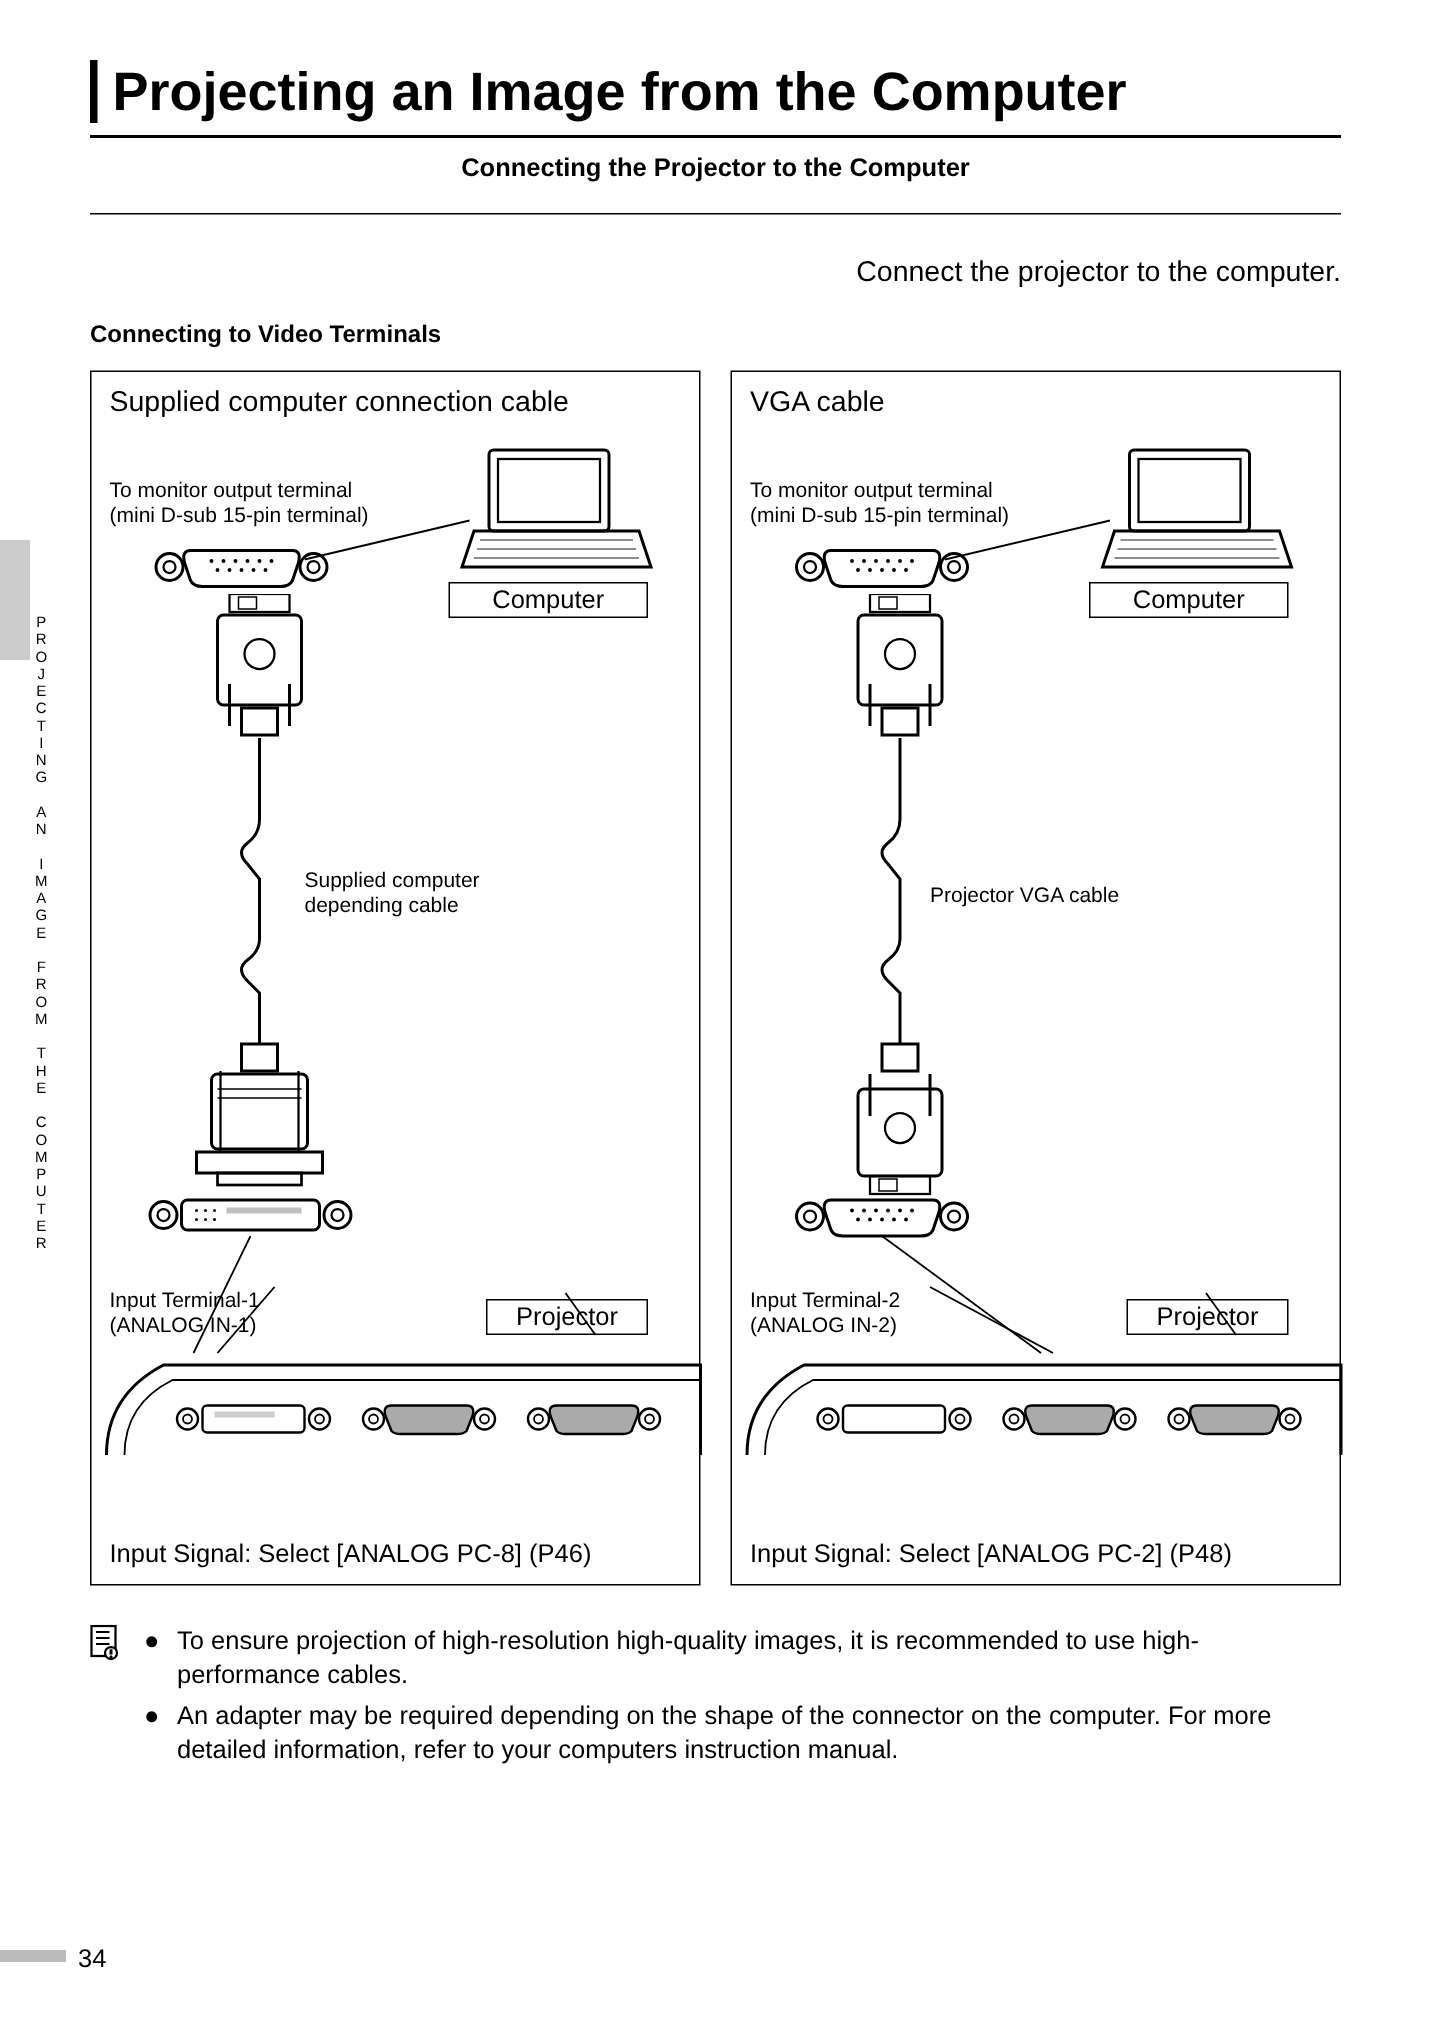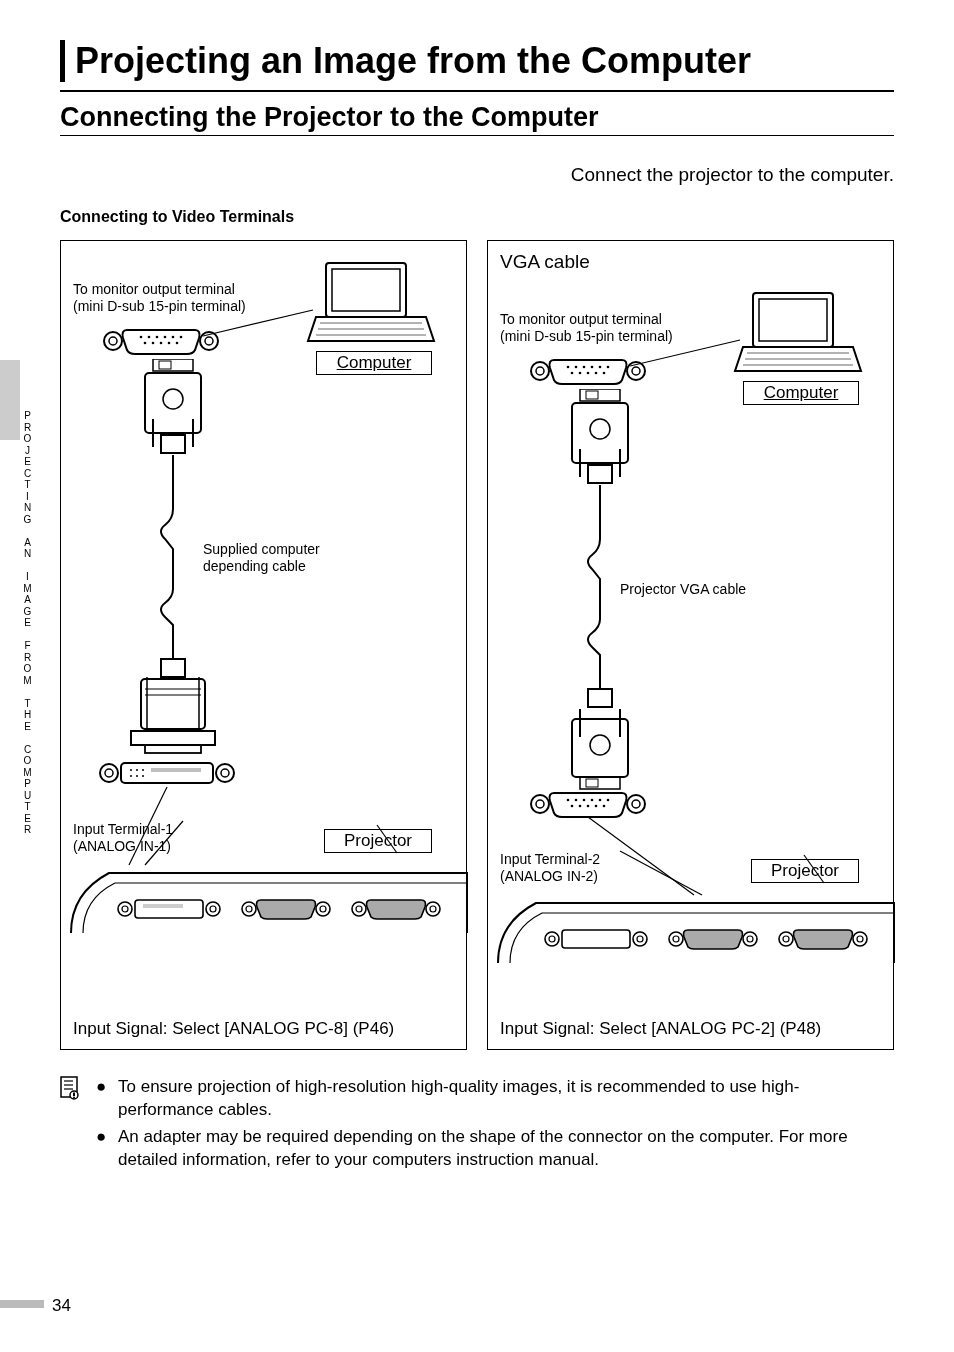--- a/index.html
+++ b/index.html
@@ -23,23 +23,24 @@
   .main-title {
     font-size: 36px;
     font-weight: bold;
   }
   .hr-thick {
     border: none;
     border-top: 2px solid #000;
     margin: 4px 0 10px 0;
   }
   .sub-title {
-    font-size: 27px;
+    font-size: 17px;
     font-weight: bold;
-    margin-bottom: 2px;
+    margin-bottom: 20px;
+    text-align: center;
   }
   .hr-thin {
     border: none;
     border-top: 1px solid #000;
     margin-bottom: 28px;
   }
   .intro {
     font-size: 19px;
     margin-bottom: 22px;
     text-align: right;
@@ -106,21 +107,21 @@
     left: 28px;
   }
   .label-box {
     border: 1px solid #000;
     background: #fff;
     font-size: 17px;
     text-align: center;
     padding: 1px 6px;
     position: absolute;
   }
-  .lbl-computer { top: 100px; right: 22px; width: 116px; text-decoration: underline; }
+  .lbl-computer { top: 100px; right: 22px; width: 133px; }
   .cable-mid-text {
     position: absolute;
     top: 290px;
     left: 130px;
     font-size: 14px;
     line-height: 1.2;
   }
   .input-term-text {
     position: absolute;
     top: 570px;
@@ -182,20 +183,21 @@
   <div class="sub-title">Connecting the Projector to the Computer</div>
   <hr class="hr-thin">
 
   <div class="intro">Connect the projector to the computer.</div>
 
   <div class="section-h">Connecting to Video Terminals</div>
 
   <div class="panels">
 
     <div class="panel">
+      <div class="panel-title">Supplied computer connection cable</div>
 
       <div class="diagram">
 
         <div class="term-text">
           <div>To monitor output terminal</div>
           <div>(mini D-sub 15-pin terminal)</div>
         </div>
 
         <svg class="laptop" width="130" height="90" viewBox="0 0 130 90">
           <rect x="20" y="2" width="80" height="54" rx="3" fill="none" stroke="#000" stroke-width="2"></rect>

